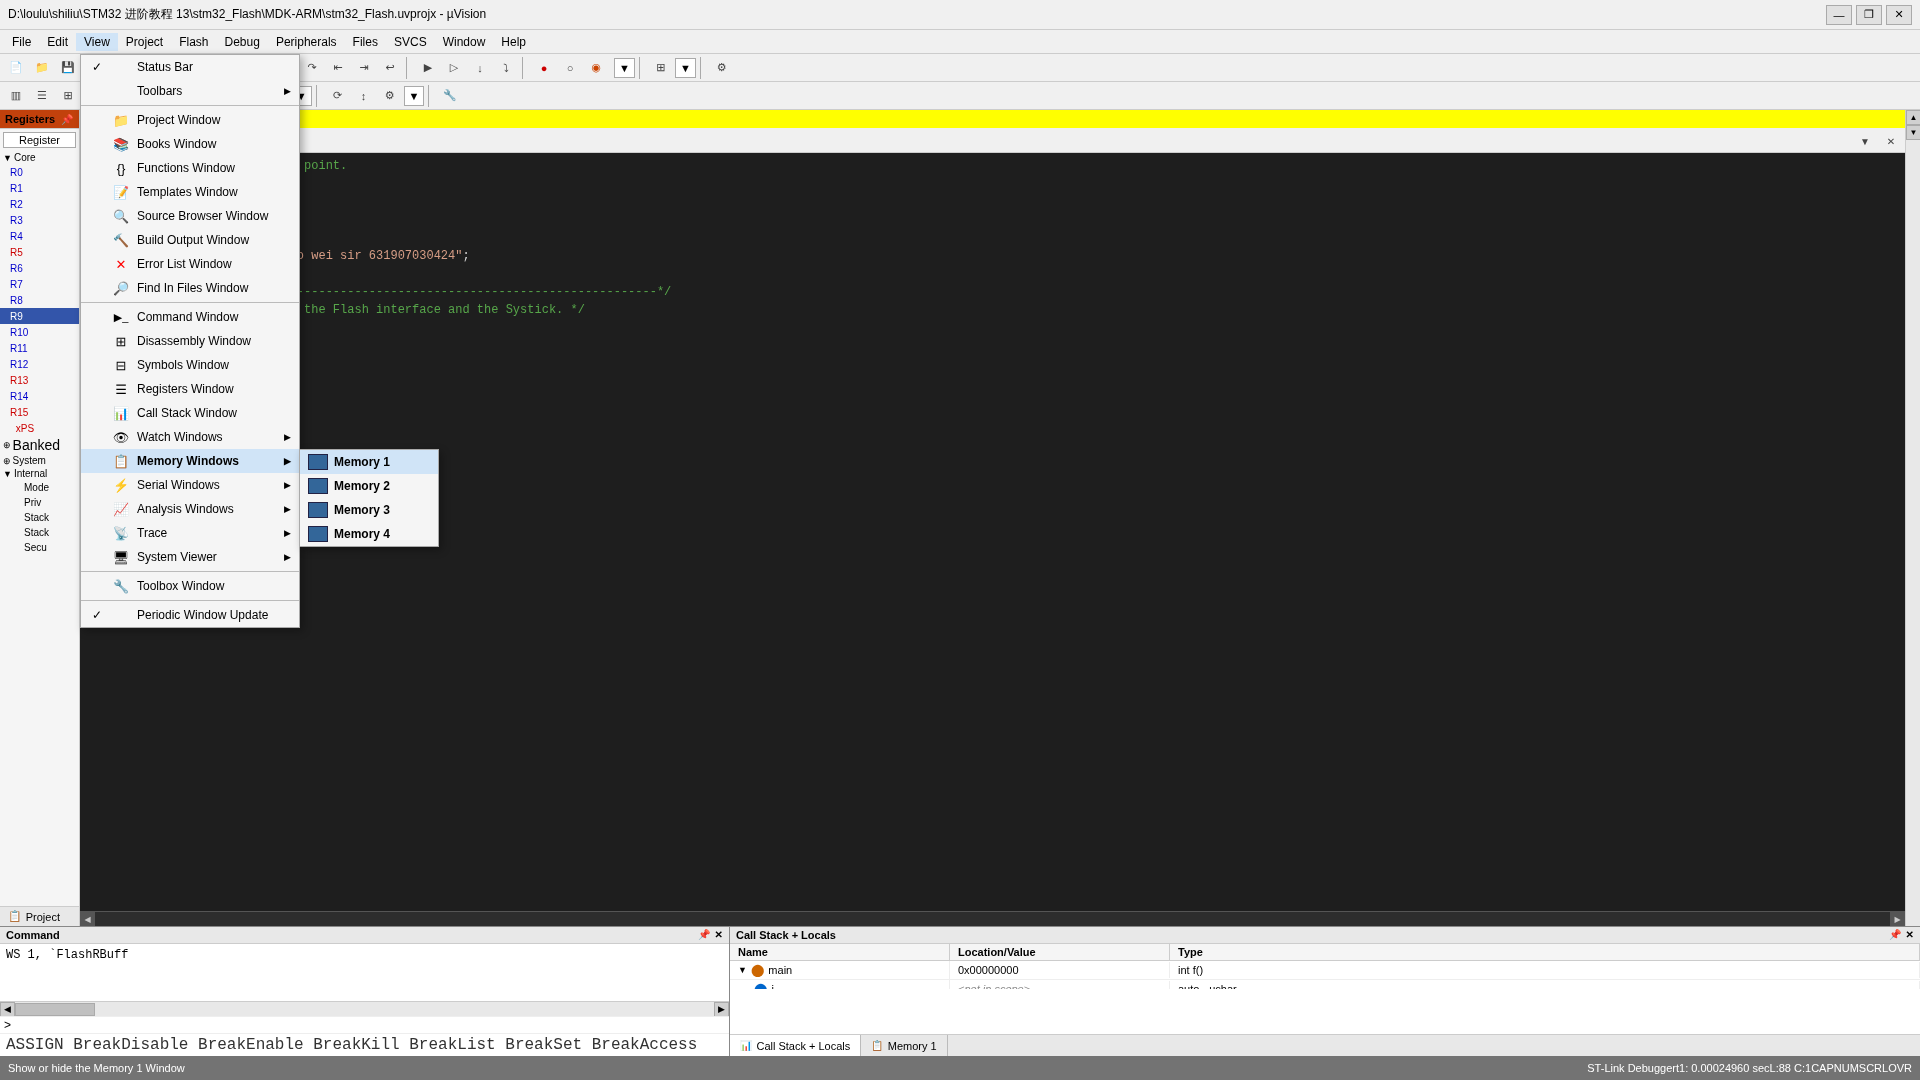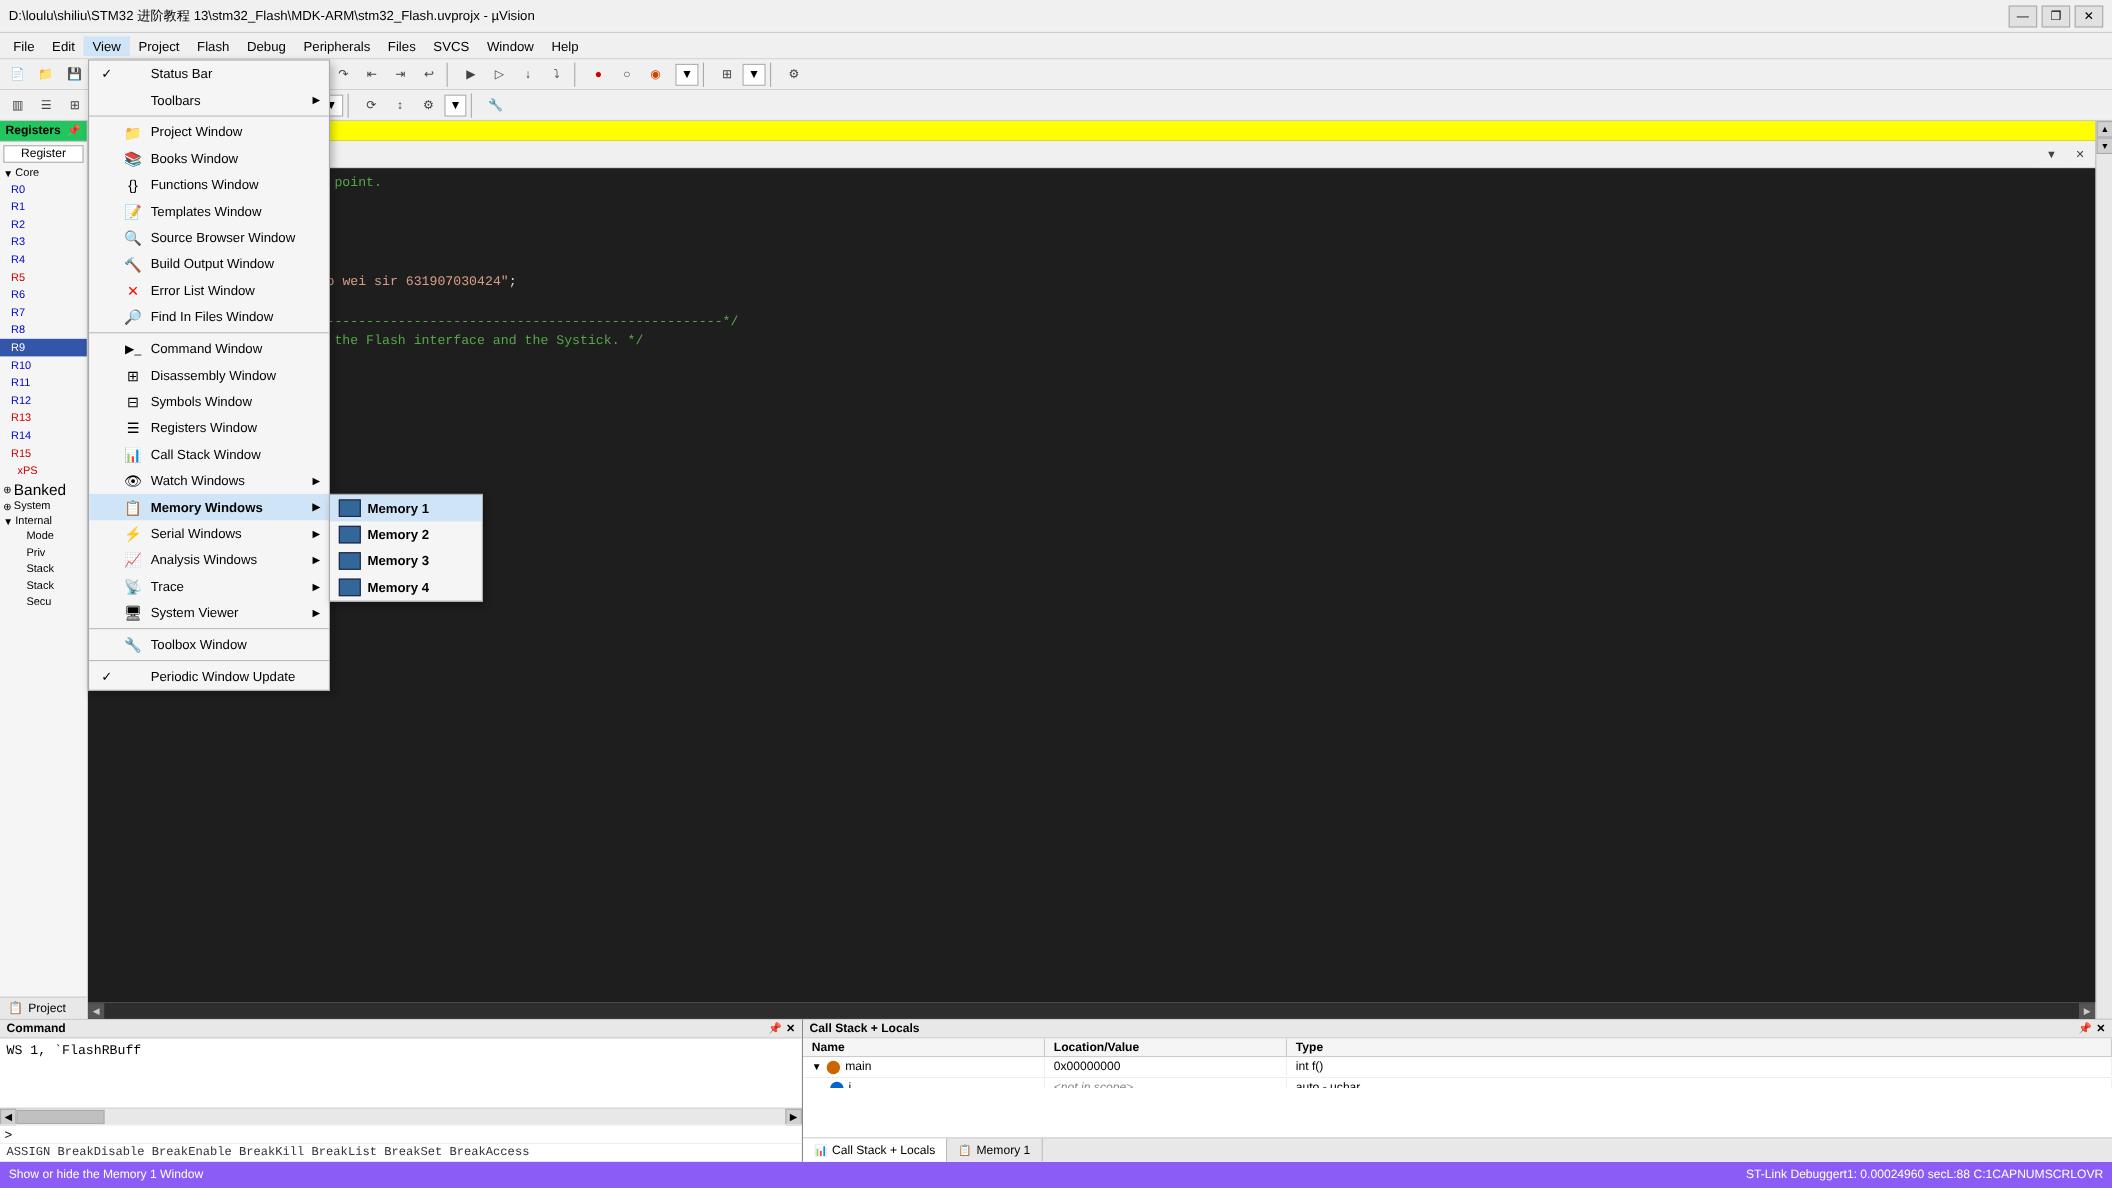--- a/index.html
+++ b/index.html
@@ -94,21 +94,21 @@
     
     #left-panel {
       width: 80px;
       background: #f5f5f5;
       border-right: 1px solid #ccc;
       display: flex;
       flex-direction: column;
       overflow: hidden;
     }
     #registers-header {
-      background: #22c55e;
+      background: #c2410c;
       padding: 3px 5px;
       font-size: 11px;
       font-weight: bold;
       border-bottom: 1px solid #ccc;
       display: flex;
       justify-content: space-between;
       align-items: center;
     }
     #reg-tab {
       background: white;
@@ -235,21 +235,21 @@
     }
     #command-input-row {
       display: flex;
       align-items: center;
       padding: 1px 4px;
       border-top: 1px solid #eee;
     }
     #command-long-text {
       padding: 2px 6px;
       font-family: 'Courier New', monospace;
-      font-size: 11px;
+      font-size: 16px;
       color: #333;
       border-top: 1px solid #eee;
     }
 
     #callstack-panel {
       flex: 1;
       background: white;
       display: flex;
       flex-direction: column;
     }
@@ -294,21 +294,21 @@
       display: flex;
       align-items: center;
       cursor: pointer;
       gap: 4px;
     }
     .cs-tab.active { background: white; }
 
     
     #statusbar {
       height: 24px;
-      background: #8b5cf6;
+      background: #737373;
       color: white;
       display: flex;
       align-items: center;
       padding: 0 8px;
       font-size: 11px;
       justify-content: space-between;
     }
     #status-left { display: flex; gap: 16px; }
     #status-right { display: flex; gap: 0; }
 

